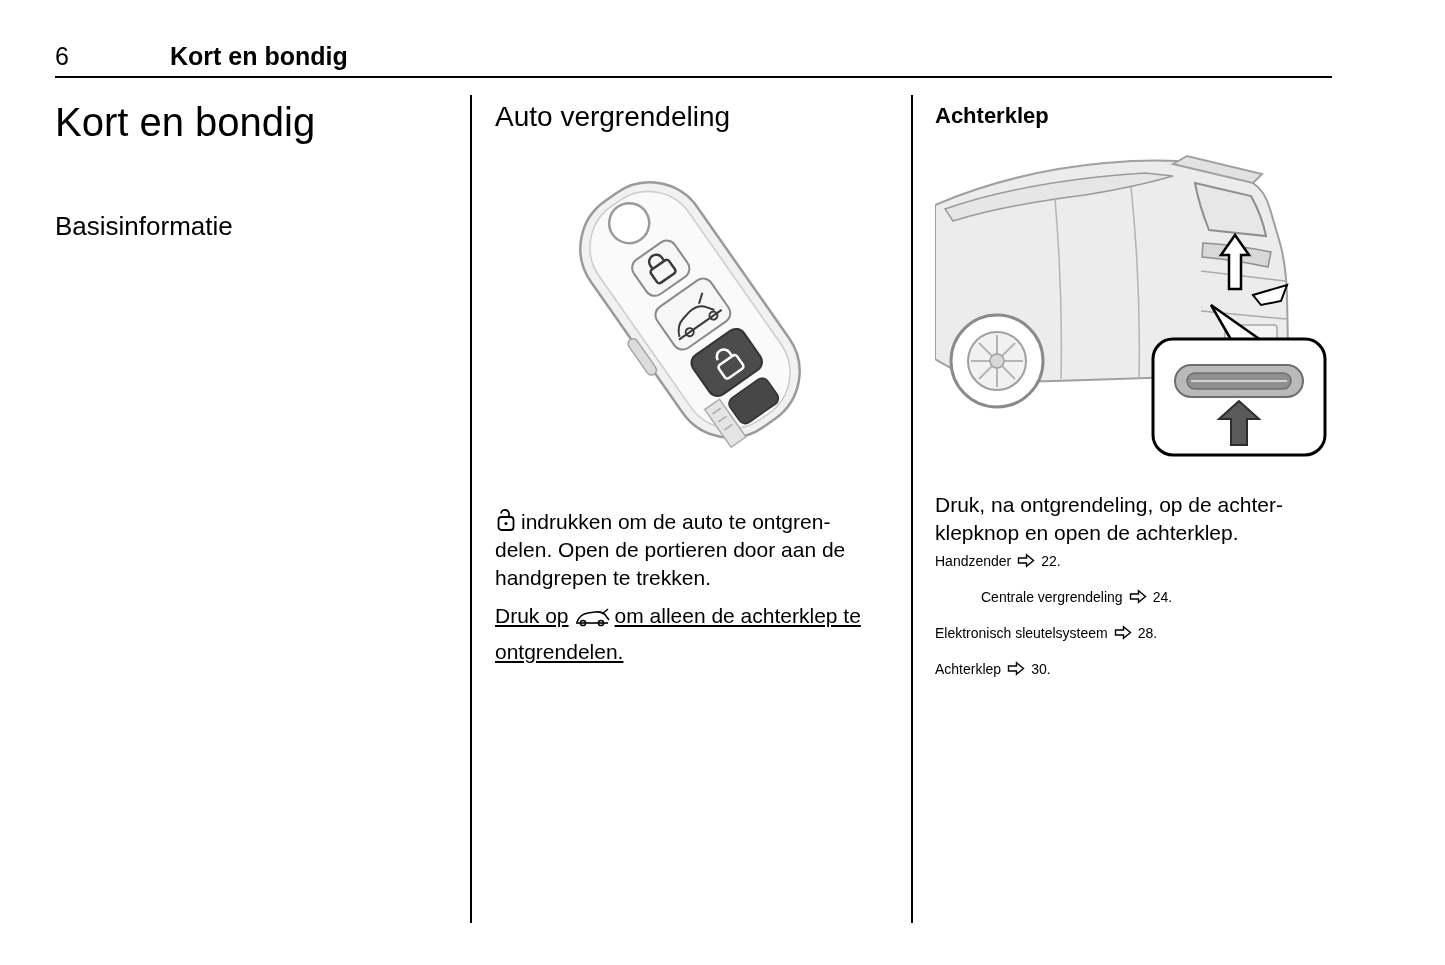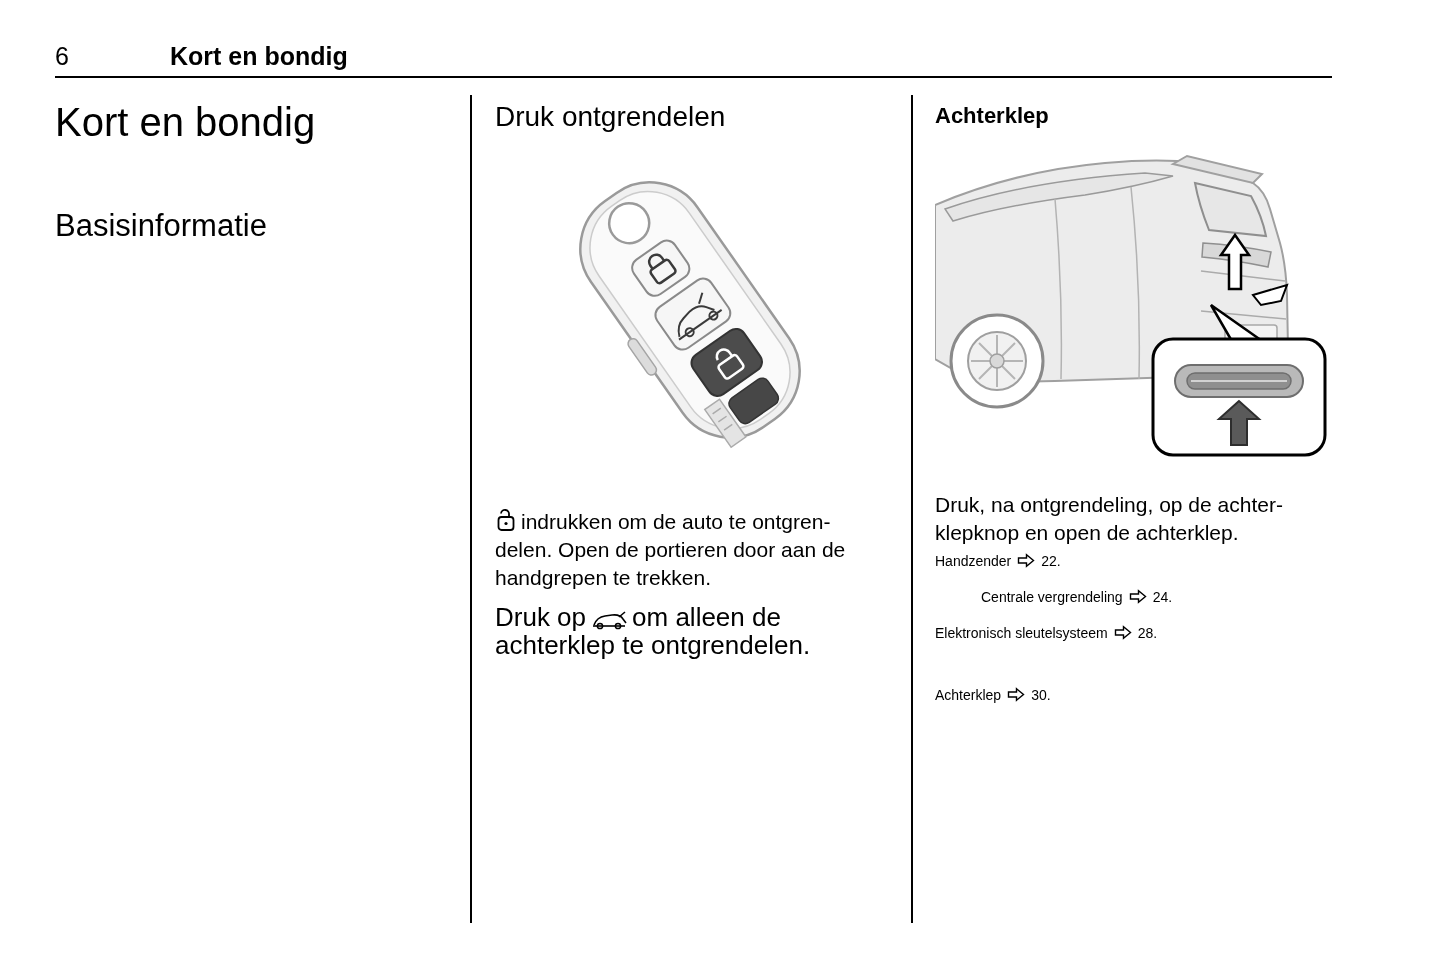--- a/index.html
+++ b/index.html
@@ -11,55 +11,55 @@
   
   .hdr-num{left:55px;top:42px;font-size:25px;}
   .hdr-title{left:170px;top:42px;font-size:25px;font-weight:bold;}
   .hdr-rule{left:55px;top:76px;width:1277px;height:2px;background:#000;}
   
   .vrule{width:2px;background:#000;top:95px;height:828px;}
   .vrule1{left:470px;}
   .vrule2{left:911px;}
   
   .chapter-title{left:55px;top:98px;font-size:40px;line-height:48px;}
-  .section-title{left:55px;top:207px;font-size:31px;line-height:38px;}
+  .section-title{left:55px;top:207px;font-size:26px;line-height:38px;}
   
   .mid-heading{left:495px;top:100px;font-size:28px;line-height:34px;}
   .fob-figure{left:495px;top:150px;width:390px;height:315px;}
   .mid-para1{left:495px;top:487px;width:382px;font-size:21px;line-height:28px;}
-  .mid-para2{left:495px;top:577px;width:372px;font-size:26px;line-height:28px;}
+  .mid-para2{left:495px;top:577px;width:372px;font-size:21px;line-height:36px;text-decoration:underline;}
   
   .right-heading{left:935px;top:102px;font-size:22px;font-weight:bold;line-height:28px;}
   .car-figure{left:935px;top:143px;width:396px;height:318px;}
   .right-para{left:935px;top:470px;width:397px;font-size:21px;line-height:28px;}
   .ref-row{left:935px;width:397px;font-size:14px;line-height:28px;white-space:nowrap;}
   .ref-row-0{top:547px;}
   .ref-row-1{top:583px;margin-left:46px;}
   .ref-row-2{top:619px;}
-  .ref-row-3{top:655px;margin-top:26px;}
+  .ref-row-3{top:655px;}
   .inline-icon{display:inline-block;vertical-align:-4px;margin:0 4px 0 0;}
   .inline-icon.mid{margin:0 5px;}
   .ref-arrow{display:inline-block;vertical-align:-2px;margin:0 6px;}
 </style>
 </head>
 <body>
 
 <div>
 
   <div class="abs hdr-num">6</div>
   <div class="abs hdr-title">Kort en bondig</div>
   <div class="abs hdr-rule"></div>
 
   <div class="abs vrule vrule1"></div>
   <div class="abs vrule vrule2"></div>
 
   <div class="abs chapter-title">Kort en bondig</div>
   <div class="abs section-title">Basisinformatie</div>
 
-  <div class="abs mid-heading">Druk ontgrendelen</div>
+  <div class="abs mid-heading">Auto vergrendeling</div>
 
   <div class="abs fob-figure">
     <svg width="390" height="315" viewBox="0 0 390 315">
       <g transform="rotate(-35 195 160)">
 
         <rect x="130" y="22" width="130" height="276" rx="58" fill="#f1f1f1" stroke="#9a9a9a" stroke-width="2.5"></rect>
         <rect x="140" y="30" width="110" height="260" rx="50" fill="#fafafa" stroke="#cccccc" stroke-width="1.5"></rect>
 
         <rect x="124" y="150" width="10" height="42" rx="5" fill="#dcdcdc" stroke="#a5a5a5" stroke-width="1.5"></rect>
 

